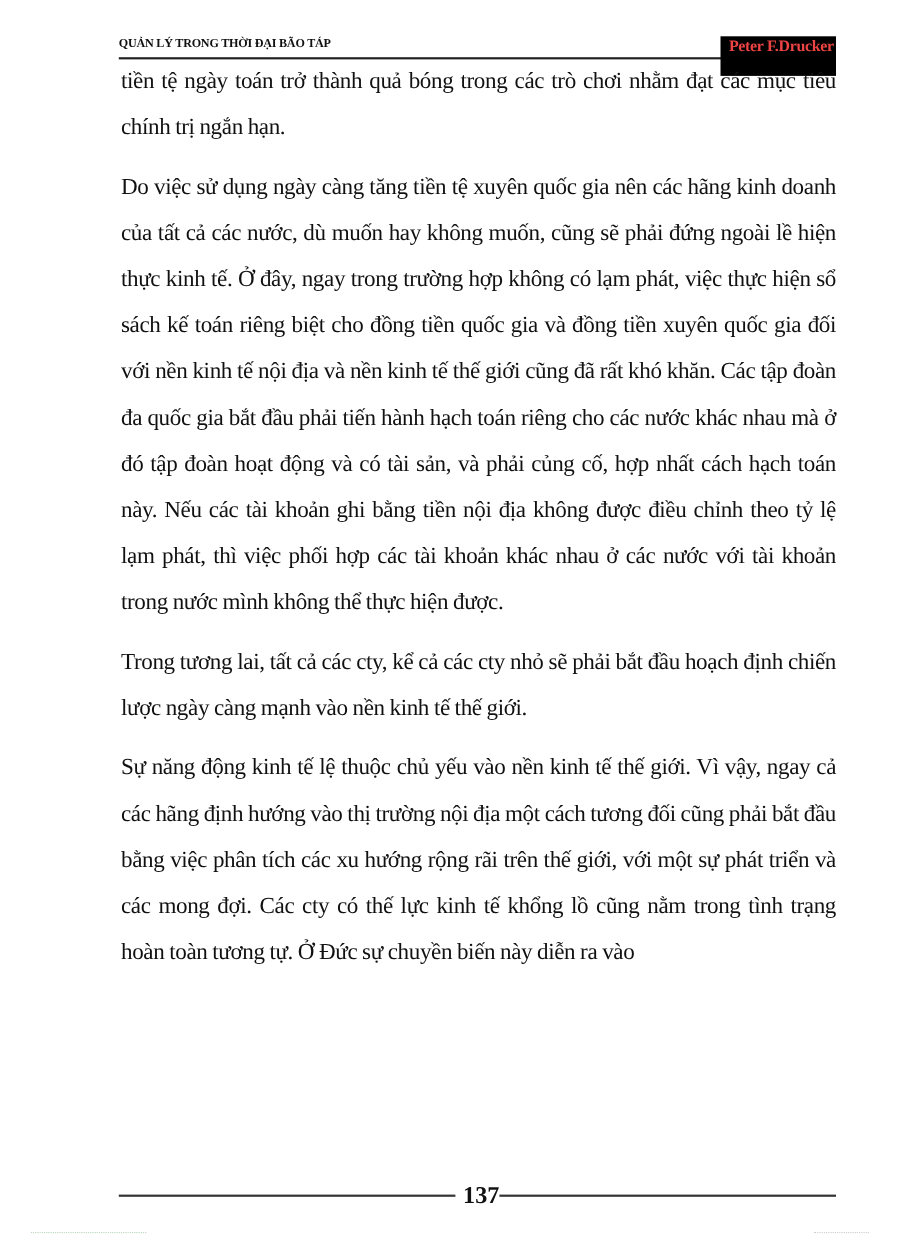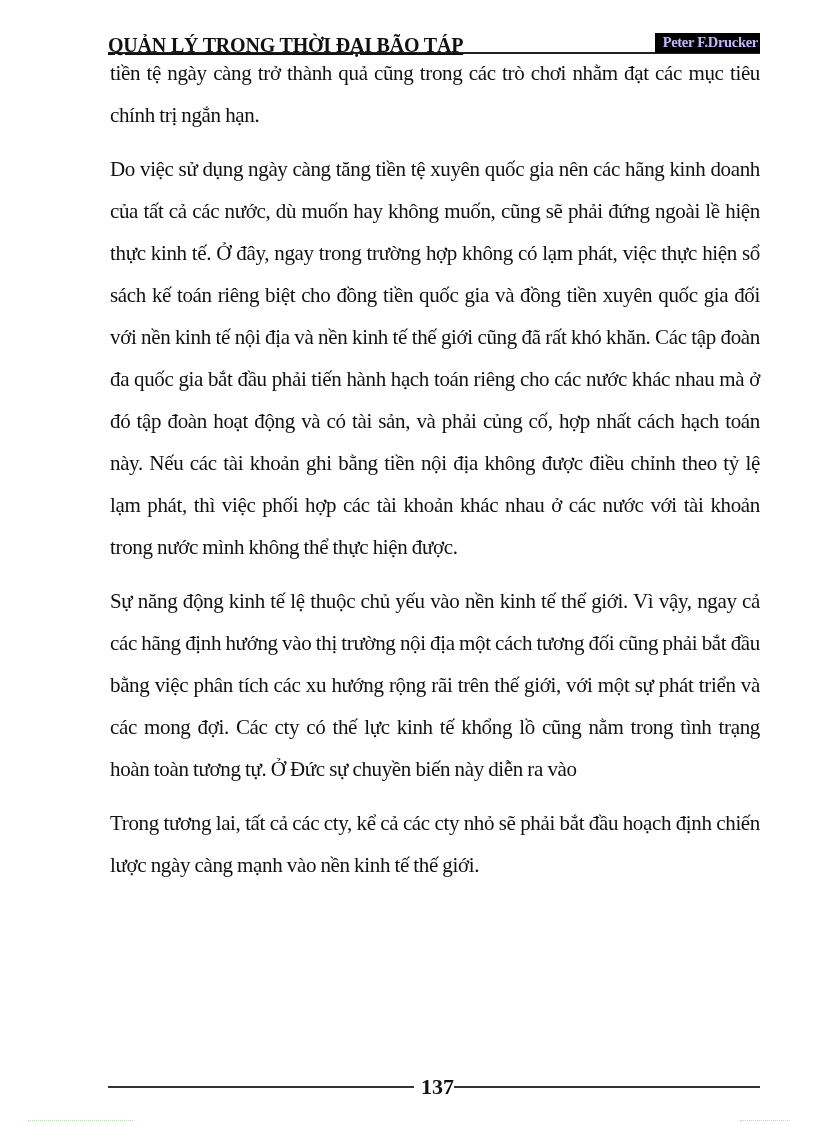--- a/index.html
+++ b/index.html
@@ -21,36 +21,35 @@
       top: 33px;
       width: 652px;
       height: 19px;
       border-bottom: 2px solid #222;
     }
     .book-title {
       position: absolute;
       left: 0;
       top: 1px;
       font-weight: bold;
-      font-size: 20px;
+      font-size: 11px;
       letter-spacing: -0.2px;
-      text-decoration: underline;
       text-underline-offset: 1px;
       white-space: nowrap;
     }
     .author-badge {
       position: absolute;
       right: 0;
       top: 0;
       background: #000;
-      color: #c4b5fd;
+      color: #ef4444;
       font-weight: bold;
       font-size: 14.5px;
       padding: 0 2px 0 8px;
-      height: 20px;
+      height: 36px;
       line-height: 19px;
       letter-spacing: -0.3px;
       white-space: nowrap;
       text-align: center;
     }
     .body-text {
       position: absolute;
       left: 110px;
       top: 52px;
       width: 650px;
@@ -118,24 +117,24 @@
   </style>
 </head>
 <body>
 
 <div class="page-header">
   <span class="book-title">QUẢN LÝ TRONG THỜI ĐẠI BÃO TÁP</span>
   <span class="author-badge">Peter F.Drucker</span>
 </div>
 
 <div class="body-text">
-  <p>tiền tệ ngày càng trở thành quả cũng trong các trò chơi nhằm đạt các mục tiêu chính trị ngắn hạn.</p>
+  <p>tiền tệ ngày toán trở thành quả bóng trong các trò chơi nhằm đạt các mục tiêu chính trị ngắn hạn.</p>
   <p>Do việc sử dụng ngày càng tăng tiền tệ xuyên quốc gia nên các hãng kinh doanh của tất cả các nước, dù muốn hay không muốn, cũng sẽ phải đứng ngoài lề hiện thực kinh tế. Ở đây, ngay trong trường hợp không có lạm phát, việc thực hiện sổ sách kế toán riêng biệt cho đồng tiền quốc gia và đồng tiền xuyên quốc gia đối với nền kinh tế nội địa và nền kinh tế thế giới cũng đã rất khó khăn. Các tập đoàn đa quốc gia bắt đầu phải tiến hành hạch toán riêng cho các nước khác nhau mà ở đó tập đoàn hoạt động và có tài sản, và phải củng cố, hợp nhất cách hạch toán này. Nếu các tài khoản ghi bằng tiền nội địa không được điều chỉnh theo tỷ lệ lạm phát, thì việc phối hợp các tài khoản khác nhau ở các nước với tài khoản trong nước mình không thể thực hiện được.</p>
+  <p>Trong tương lai, tất cả các cty, kể cả các cty nhỏ sẽ phải bắt đầu hoạch định chiến lược ngày càng mạnh vào nền kinh tế thế giới.</p>
   <p>Sự năng động kinh tế lệ thuộc chủ yếu vào nền kinh tế thế giới. Vì vậy, ngay cả các hãng định hướng vào thị trường nội địa một cách tương đối cũng phải bắt đầu bằng việc phân tích các xu hướng rộng rãi trên thế giới, với một sự phát triển và các mong đợi. Các cty có thế lực kinh tế khổng lồ cũng nằm trong tình trạng hoàn toàn tương tự. Ở Đức sự chuyền biến này diễn ra vào</p>
-  <p>Trong tương lai, tất cả các cty, kể cả các cty nhỏ sẽ phải bắt đầu hoạch định chiến lược ngày càng mạnh vào nền kinh tế thế giới.</p>
 </div>
 
 <div class="footer">
   <div class="footer-line-left"></div>
   <span class="page-number">137</span>
   <div class="footer-line-right"></div>
 </div>
 
 <div class="scan-dots-left"></div>
 <div class="scan-dots-right"></div>

